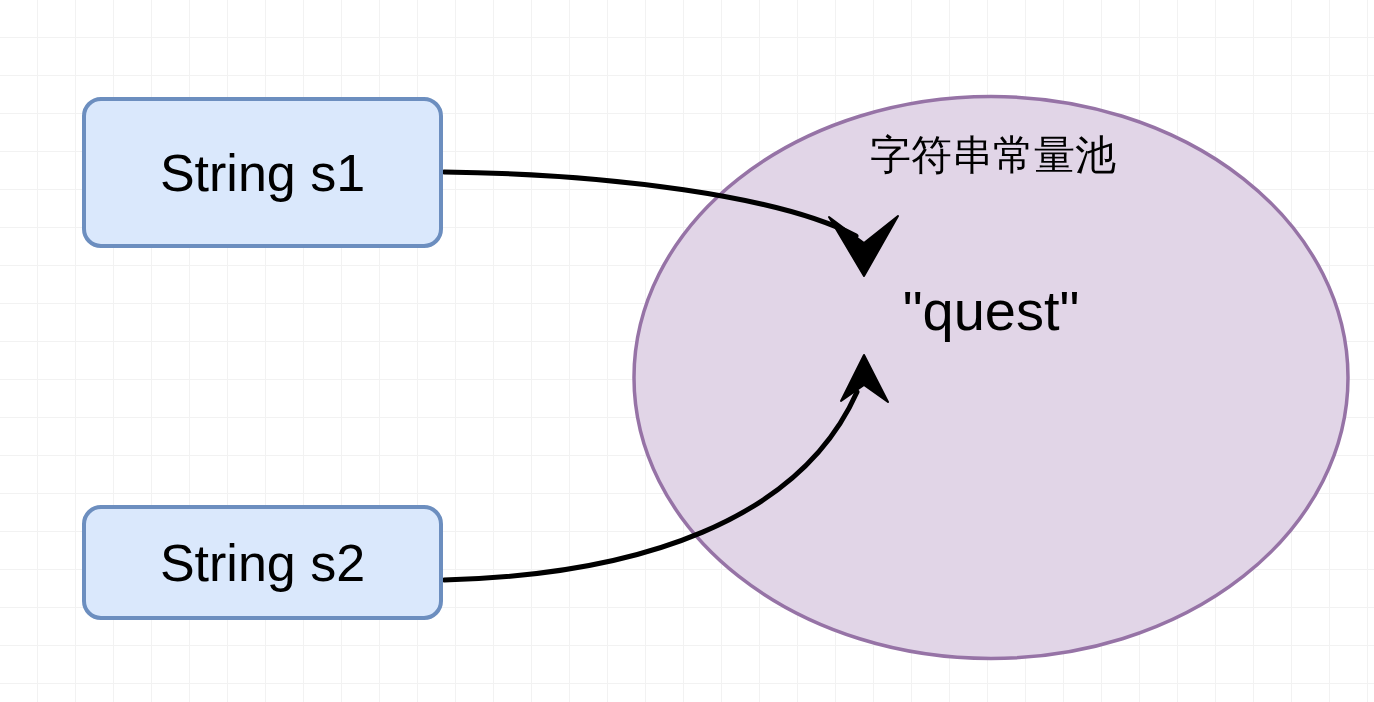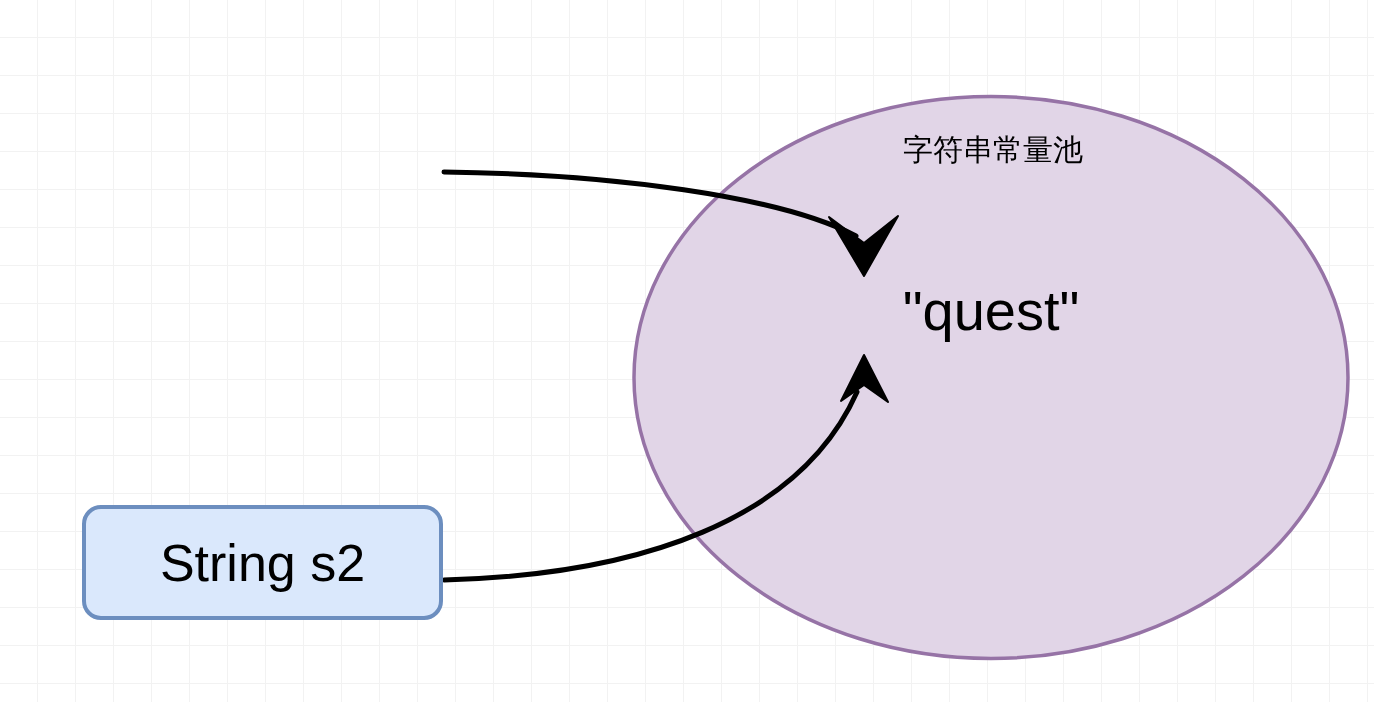--- a/index.html
+++ b/index.html
@@ -70,21 +70,21 @@
     top: 505px;
     width: 361px;
     height: 115px;
   }
   .pool-title {
     position: absolute;
     left: 783px;
     top: 133px;
     width: 420px;
     text-align: center;
-    font-size: 30px;
+    font-size: 41px;
     line-height: 1.1;
     color: #000000;
     white-space: nowrap;
   }
   .pool-value {
     position: absolute;
     left: 761px;
     top: 283px;
     width: 460px;
     text-align: center;
@@ -103,20 +103,23 @@
 
     <ellipse cx="991" cy="377.5" rx="357" ry="281" fill="#e1d5e7" stroke="#9673a6" stroke-width="3.5"></ellipse>
 
     <path d="M 444 172 C 610 174 780 196 856 236" fill="none" stroke="#000000" stroke-width="5" stroke-linecap="round" stroke-linejoin="round"></path>
     <path d="M 829 217 L 864 276 L 898 216 L 864 243 Z" fill="#000000" stroke="#000000" stroke-width="2" stroke-linejoin="round"></path>
 
     <path d="M 444 580 C 640 575 800 520 857 392" fill="none" stroke="#000000" stroke-width="5" stroke-linecap="round" stroke-linejoin="round"></path>
     <path d="M 841 401 L 864 355 L 888 402 L 864 385 Z" fill="#000000" stroke="#000000" stroke-width="2" stroke-linejoin="round"></path>
   </svg>
 
+  <div class="node-box" id="box-s1">
+    <span class="node-box-label">String s1</span>
+  </div>
 
   <div class="node-box" id="box-s2">
     <span class="node-box-label">String s2</span>
   </div>
 
   <div class="pool-title">字符串常量池</div>
 
   <div class="pool-value">"quest"</div>
 
 </div>

